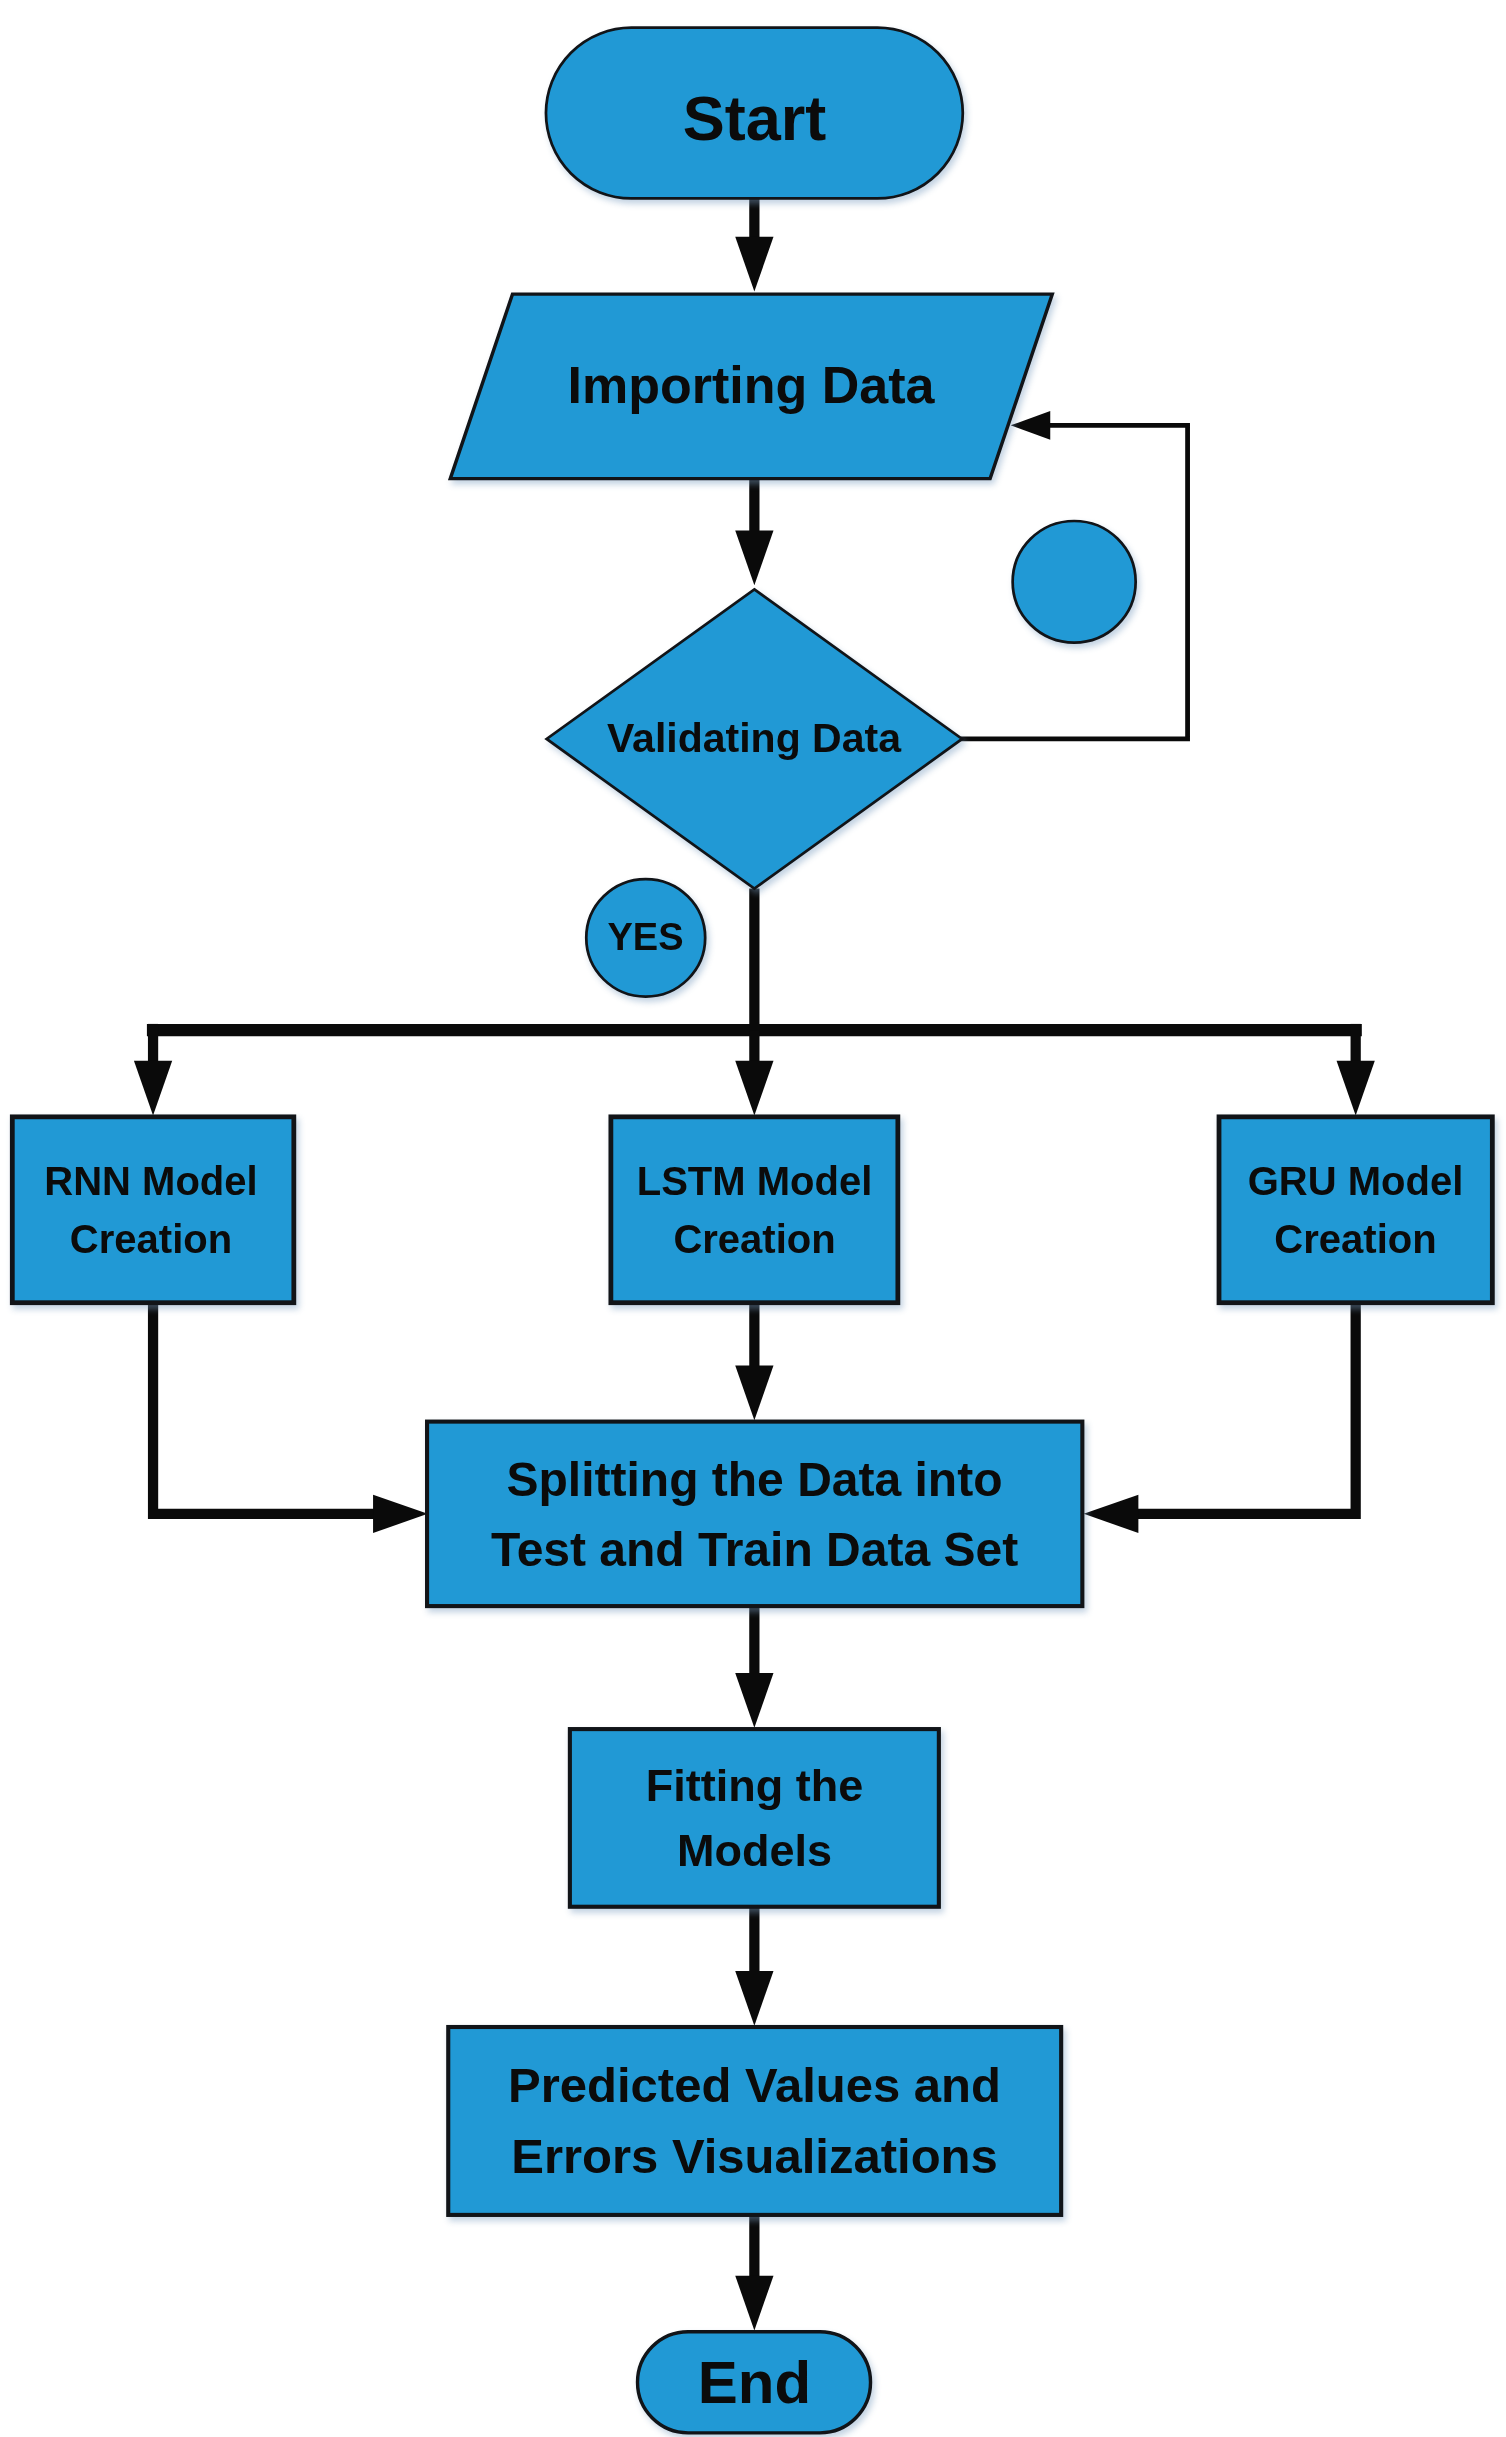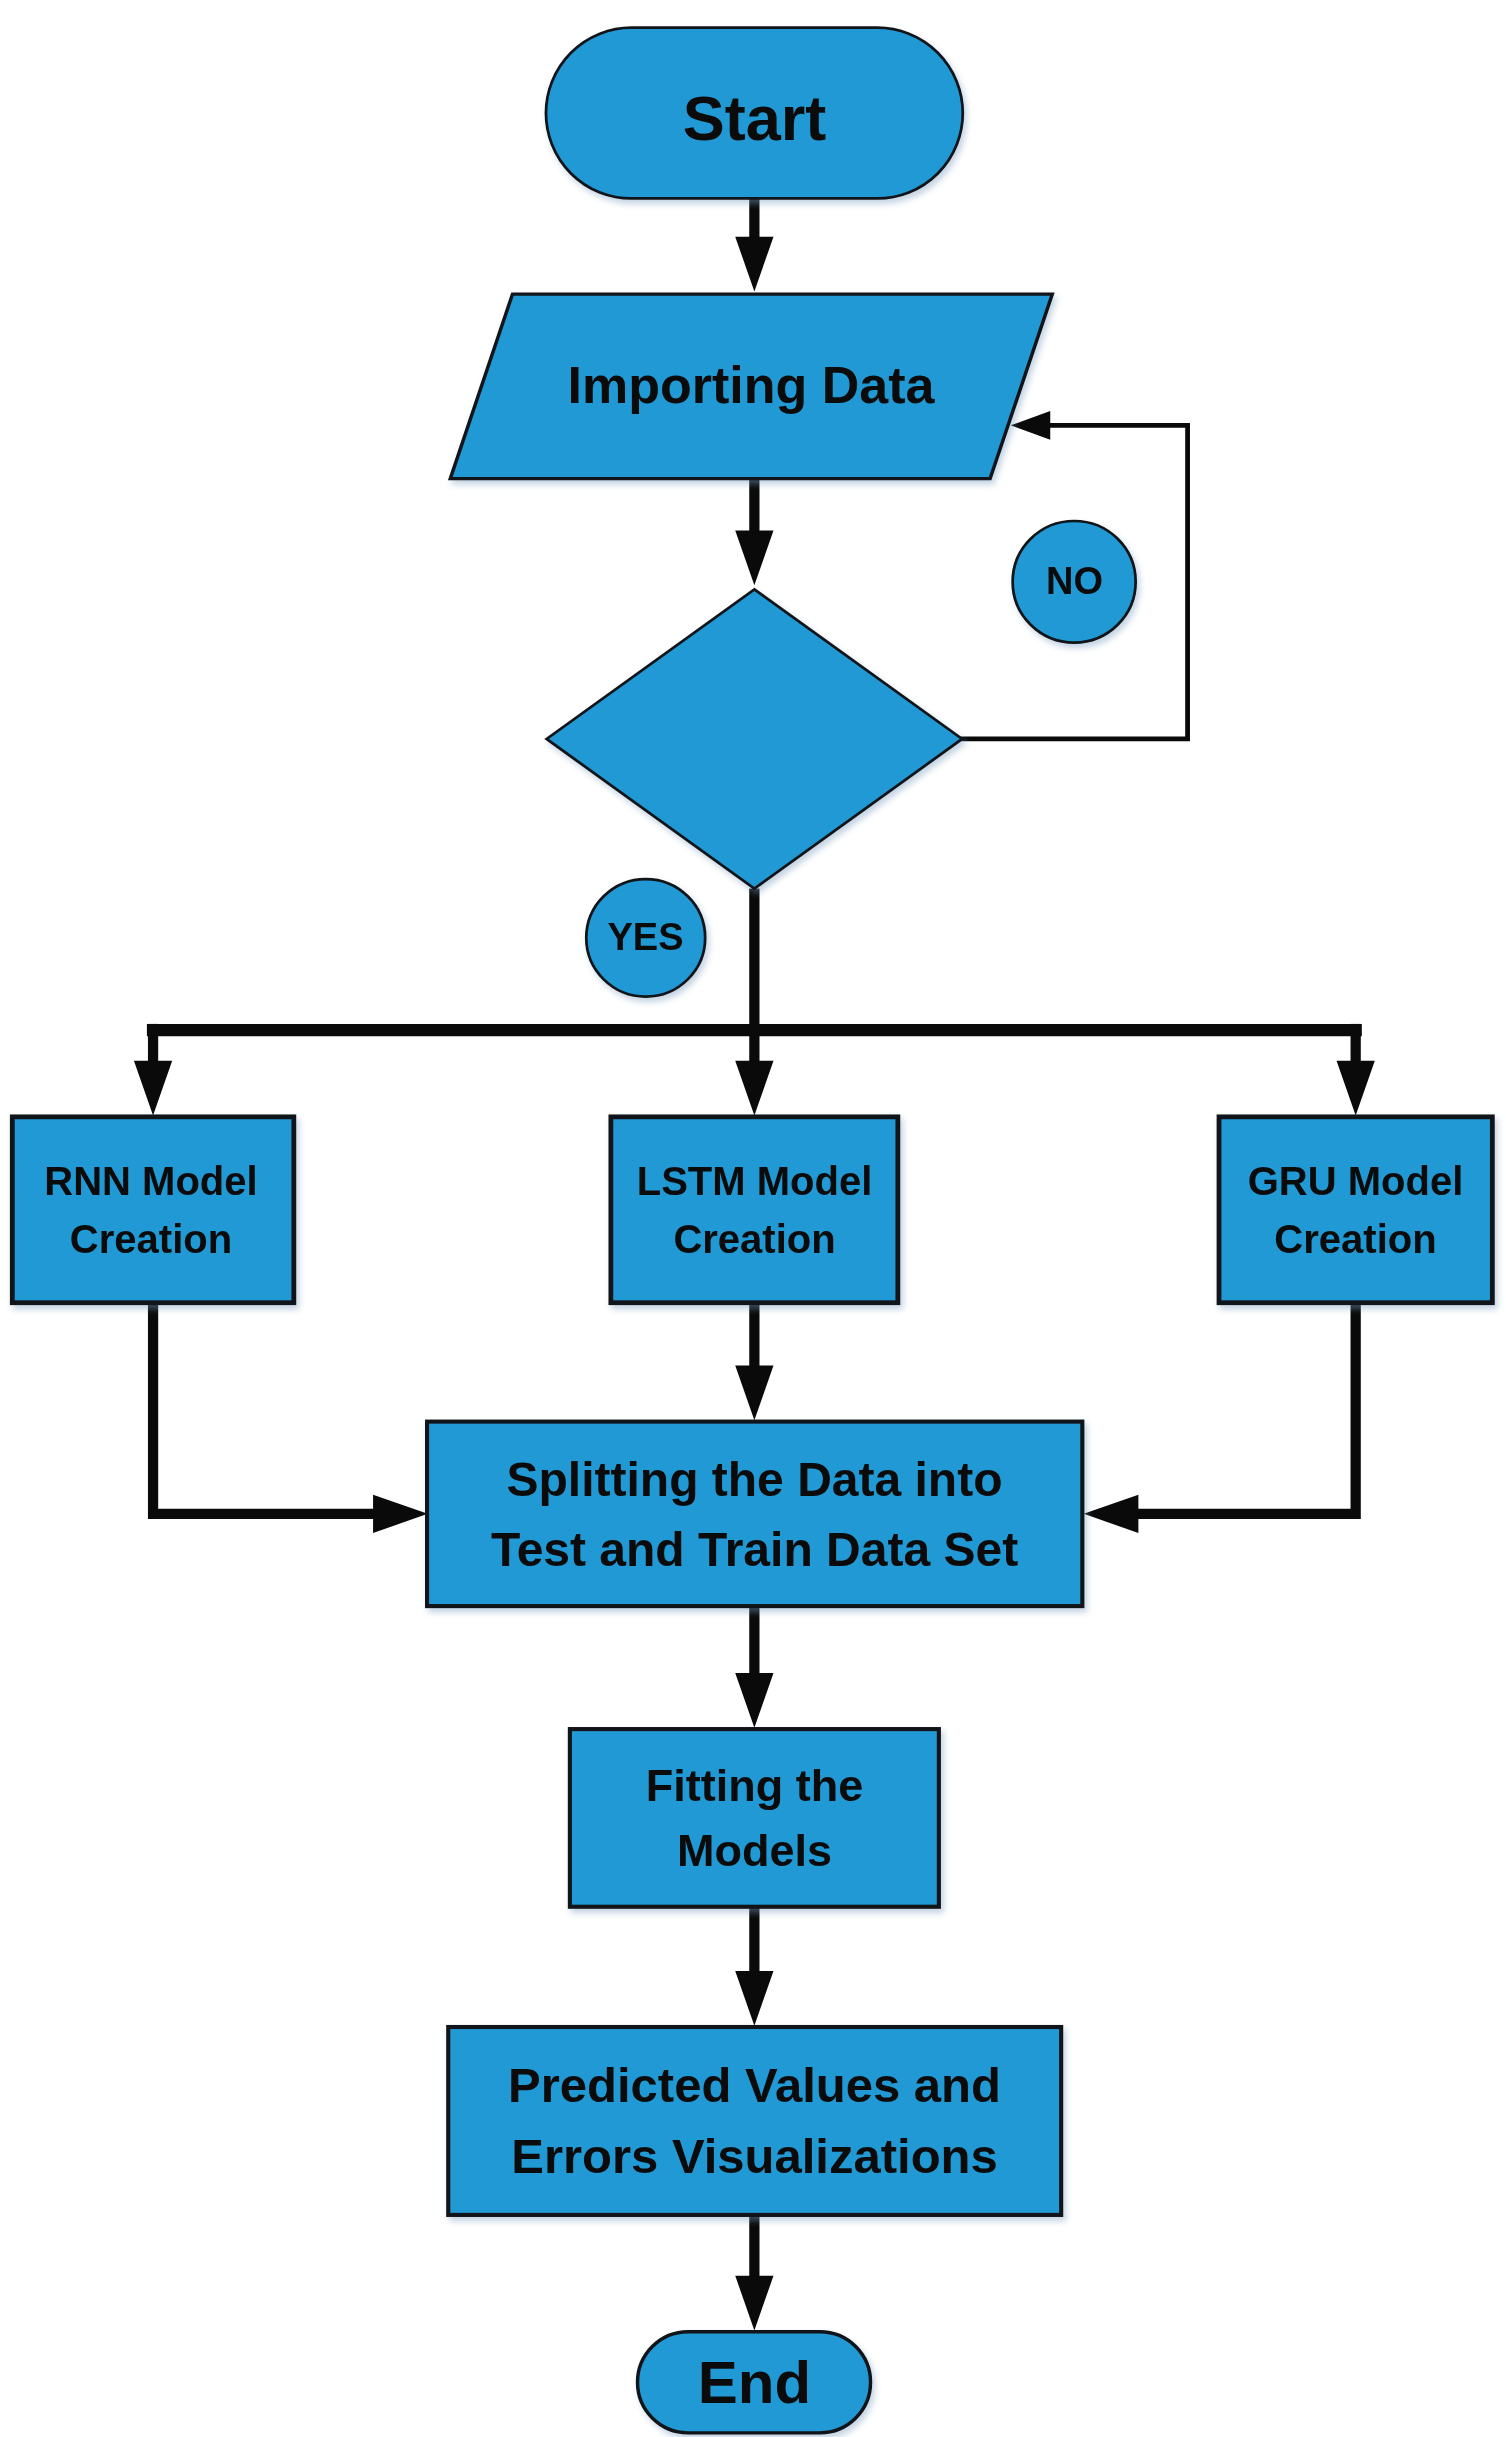--- a/index.html
+++ b/index.html
@@ -107,22 +107,22 @@
       <rect x="834" y="2530" width="540" height="260" stroke-width="6"></rect>
       <rect x="656" y="2966" width="897" height="275" stroke-width="6"></rect>
       <rect x="933" y="3412" width="341" height="148" rx="74" ry="74" stroke-width="5"></rect>
     </g>
   </svg>
 
   <div class="label f-start" style="left:546px; top:27px; width:417px; height:184px;">Start</div>
 
   <div class="label f-io" style="left:450px; top:294px; width:602px; height:183px;">Importing Data</div>
 
+  <div class="label f-decision" style="left:549px; top:589px; width:410px; height:299px;">Validating Data</div>
 
-  <div class="label f-badge" style="left:1013px; top:521px; width:123px; height:122px;">NO</div>
 
   <div class="label f-badge" style="left:586px; top:879px; width:119px; height:118px;">YES</div>
 
   <div class="label f-model" style="left:10px; top:1117px; width:282px; height:186px;">RNN Model
 Creation</div>
 
   <div class="label f-model" style="left:611px; top:1117px; width:287px; height:186px;">LSTM Model
 Creation</div>
 
   <div class="label f-model" style="left:1219px; top:1117px; width:273px; height:186px;">GRU Model

